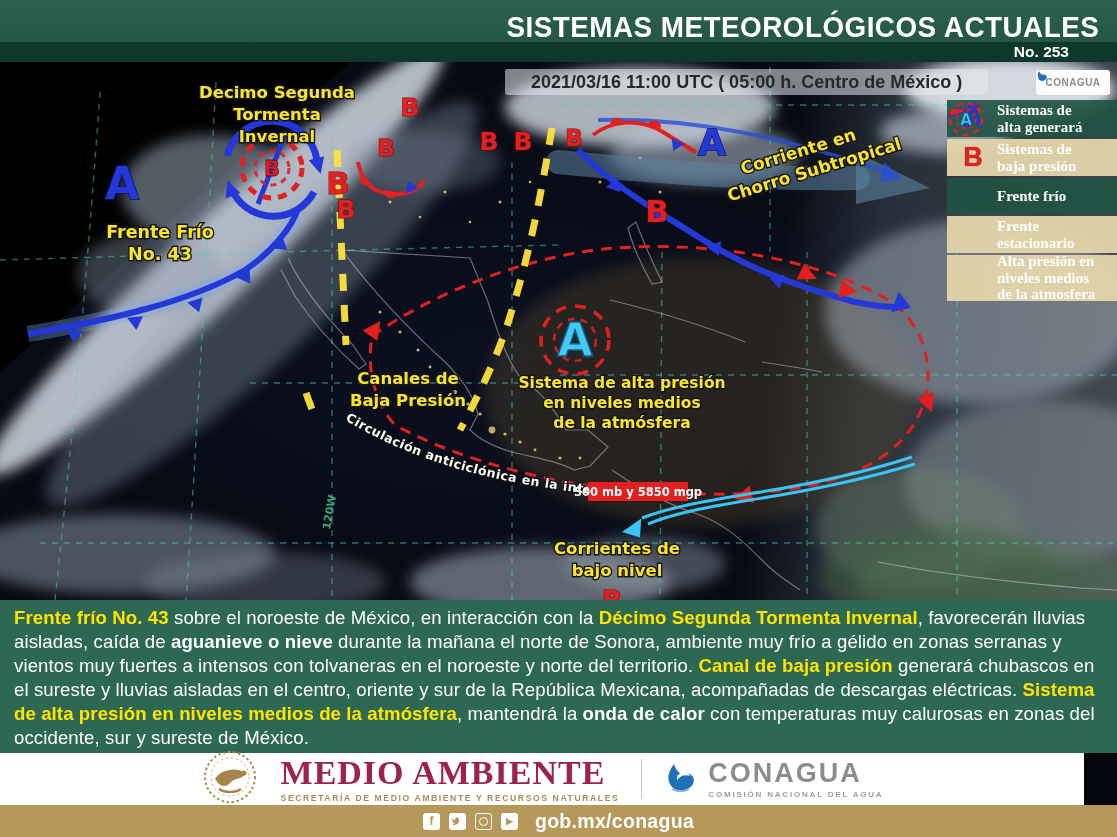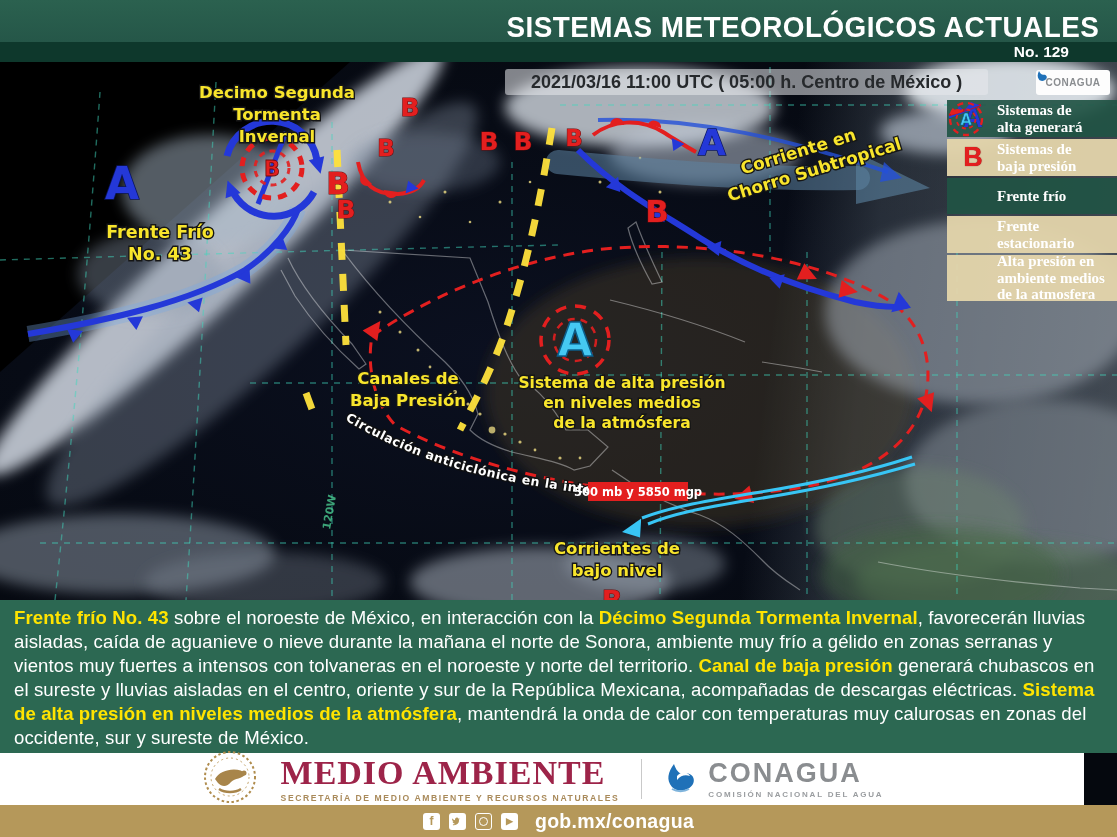--- a/index.html
+++ b/index.html
@@ -41,21 +41,21 @@
   .lg-txt { color:#fff; font-weight:bold; font-size:15px; line-height:1.12; padding:4px 2px 4px 2px;font-family:Liberation Serif, serif; }
   .lg-A { color:#2438d8; font-size:27px; font-weight:bold; text-shadow:0 0 1px #0a1560; }
   .lg-B { color:#e31f1f; font-size:27px; font-weight:bold; text-shadow:0 0 1px #6d0a0a; }
   .h37{height:37px} .h36{height:36px} .h44{height:46px}
 
   
   .summary { position:absolute; left:0; top:600px; width:1117px; height:153px; background:#2c6852;
     padding:6px 14px 0 14px; }
   .summary p { color:#fff; font-size:18.6px; line-height:1.295; letter-spacing:.1px; }
   .seg-y { color:#ffe400; font-weight:bold; }
-  .seg-w { font-weight:normal;margin-top:36px; }
+  .seg-w { font-weight:bold;margin-top:36px; }
 
   
   .brandbar { position:absolute; left:0; top:753px; width:1084px; height:52px; background:#fff;
     display:flex; align-items:center; justify-content:center; gap:22px; }
   .crest { margin-top:-4px; }
   .ma-block { display:flex; flex-direction:column; }
   .ma-title { color:#9d2449; font-family:"Liberation Serif",serif; font-weight:bold; font-size:34px;
     letter-spacing:1px; line-height:1; }
   .ma-sub { color:#a98a5a; font-weight:bold; font-size:8.6px; letter-spacing:1.6px; margin-top:3px; }
   .v-div { width:1px; height:40px; background:#c9c9c9; }
@@ -75,21 +75,21 @@
 </style>
 </head>
 <body>
 
 <div class="page">
 
   <div class="topbar">
     <div class="title">SISTEMAS METEOROLÓGICOS ACTUALES</div>
   </div>
   <div class="subbar">
-    <span>No. 129</span>
+    <span>No. 253</span>
   </div>
 
   <div class="map">
 
     <svg width="1117" height="538" viewBox="0 0 1117 538">
       <defs>
         <filter id="bl" x="-60%" y="-60%" width="220%" height="220%">
             <feGaussianBlur stdDeviation="7"></feGaussianBlur>
           </filter>
         <filter id="bl2" x="-60%" y="-60%" width="220%" height="220%">
@@ -355,21 +355,21 @@
       <div class="legend-row tan h44">
         <div class="lg-sym">
           <svg width="38" height="38" viewBox="0 0 38 38">
             <circle cx="19" cy="19" r="16" stroke="#e31f1f" stroke-width="2.4" stroke-dasharray="6 5" fill="none"></circle>
             <circle cx="19" cy="19" r="9.5" stroke="#e31f1f" stroke-width="1.8" stroke-dasharray="4 3.5" fill="none"></circle>
             <text x="19" y="25" text-anchor="middle" font-size="15" font-weight="bold" fill="#45c8f2" stroke="#0b5d8a" stroke-width=".7" font-family="DejaVu Sans, sans-serif">A</text>
           </svg>
         </div>
         <div class="lg-txt">
             <div>Alta presión en</div>
-            <div>ambiente medios</div>
+            <div>niveles medios</div>
             <div>de la atmosfera</div>
           </div>
       </div>
     </div>
   </div>
 
   <div class="summary">
     <p><span class="seg-y">Frente frío No. 43</span><span> sobre el noroeste de México, en interacción con la </span><span class="seg-y">Décimo Segunda Tormenta Invernal</span><span>, favorecerán lluvias aisladas, caída de </span><span class="seg-w">aguanieve o nieve</span><span> durante la mañana el norte de Sonora, ambiente muy frío a gélido en zonas serranas y vientos muy fuertes a intensos con tolvaneras en el noroeste y norte del territorio. </span><span class="seg-y">Canal de baja presión</span><span> generará chubascos en el sureste y lluvias aisladas en el centro, oriente y sur de la República Mexicana, acompañadas de descargas eléctricas. </span><span class="seg-y">Sistema de alta presión en niveles medios de la atmósfera</span><span>, mantendrá la </span><span class="seg-w">onda de calor</span><span> con temperaturas muy calurosas en zonas del occidente, sur y sureste de México.</span></p>
   </div>
 

